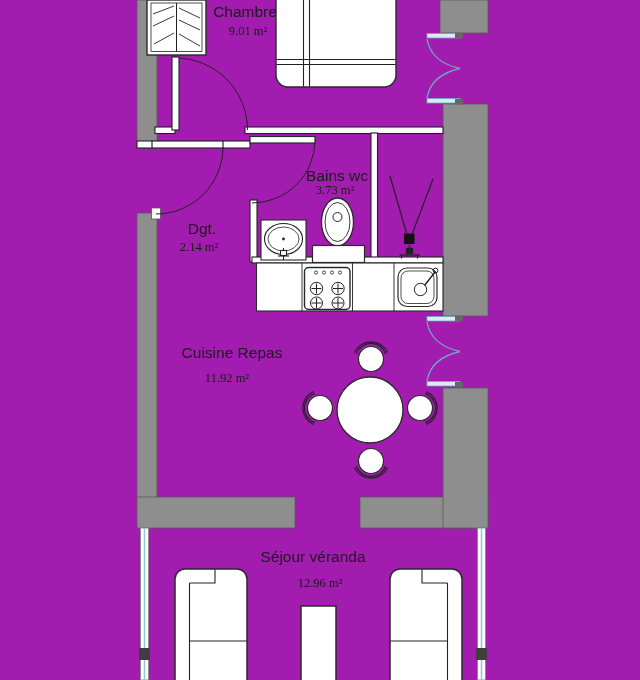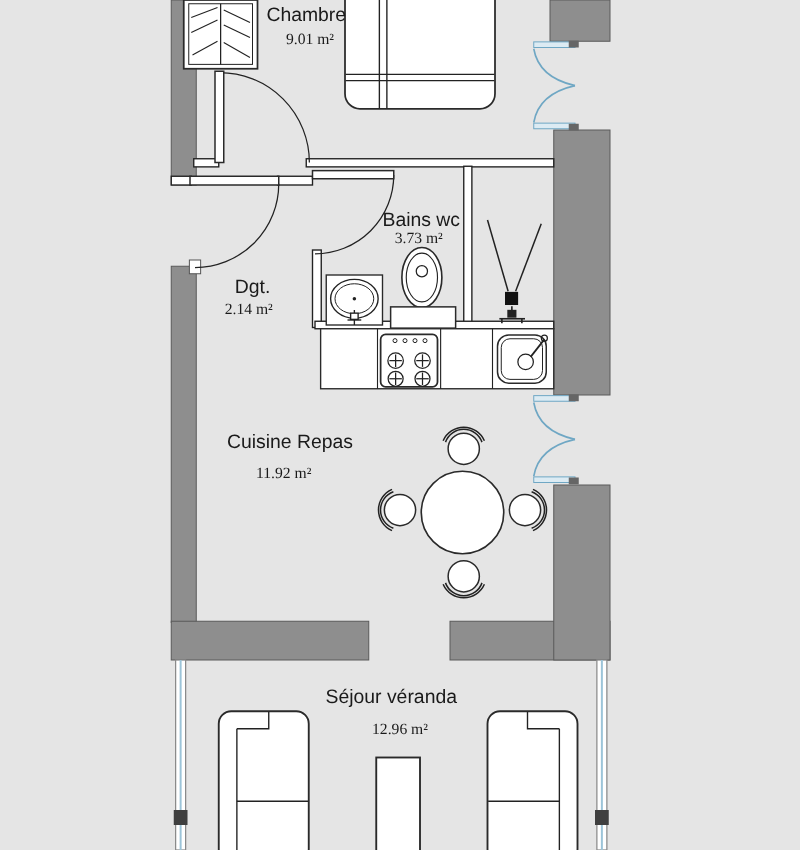--- a/index.html
+++ b/index.html
@@ -1,16 +1,16 @@
 <!DOCTYPE html>
 <html><head>
 <meta charset="utf-8">
 <style>
   html,body{margin:0;padding:0;background:#ffffff;}
-  .page{width:640px;height:680px;position:relative;background:#e5e5e5;overflow:hidden;}
+  .page{width:640px;height:680px;position:relative;background:#a21caf;overflow:hidden;}
   svg{display:block;}
   .room-name{font-family:"Liberation Sans",sans-serif;font-size:15.5px;fill:#1a1a1a;}
   .room-area{font-family:"Liberation Serif",serif;font-size:12.5px;fill:#1a1a1a;}
   .wall{fill:#8e8e8e;stroke:#5a5a5a;stroke-width:0.8;}
   .twall{fill:#ffffff;stroke:#222222;stroke-width:1.1;}
   .ln{stroke:#222222;fill:none;}
   .furn{fill:#ffffff;stroke:#2a2a2a;}
   .blue{stroke:#6fa7c4;fill:none;}
   .blueleaf{fill:#dcebf3;stroke:#6fa7c4;stroke-width:0.8;}
   .glass{stroke:#9cc4d8;}

